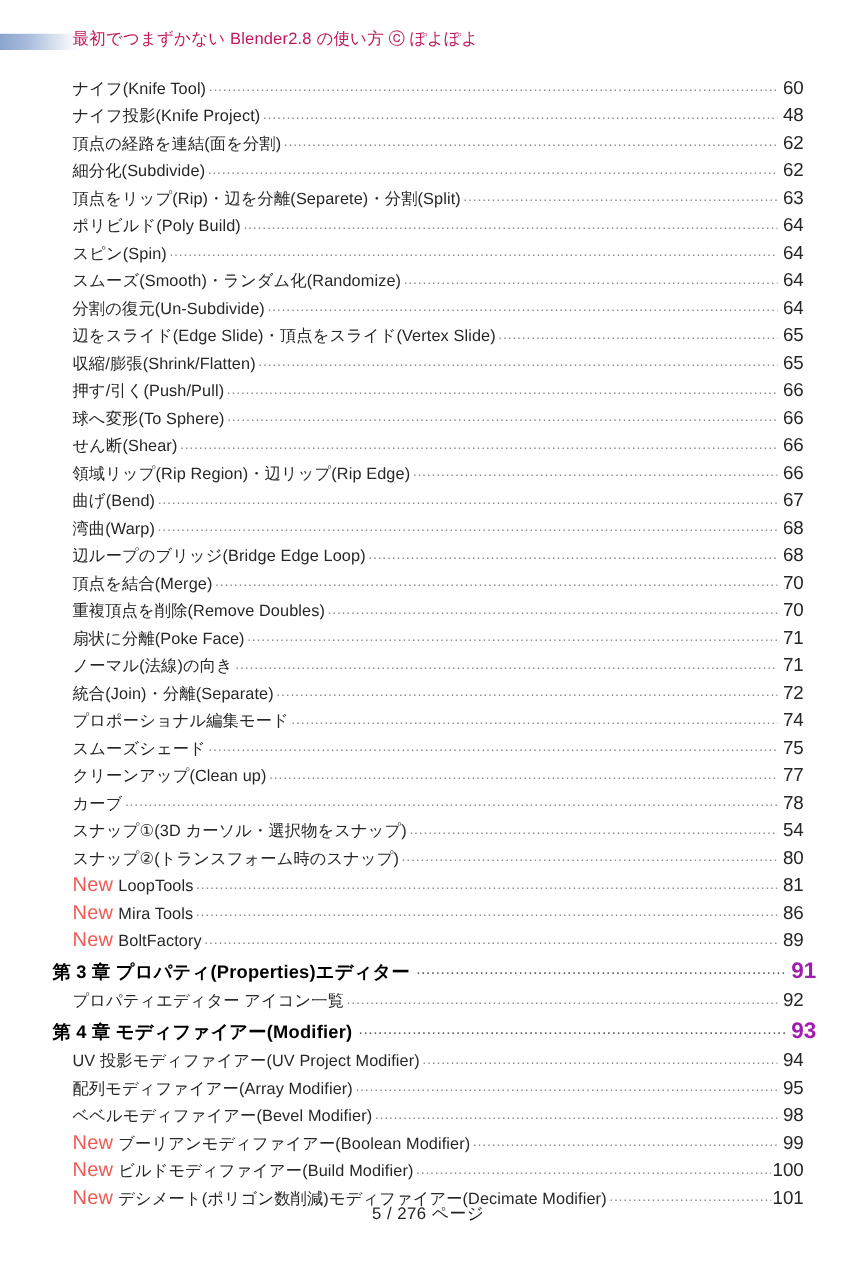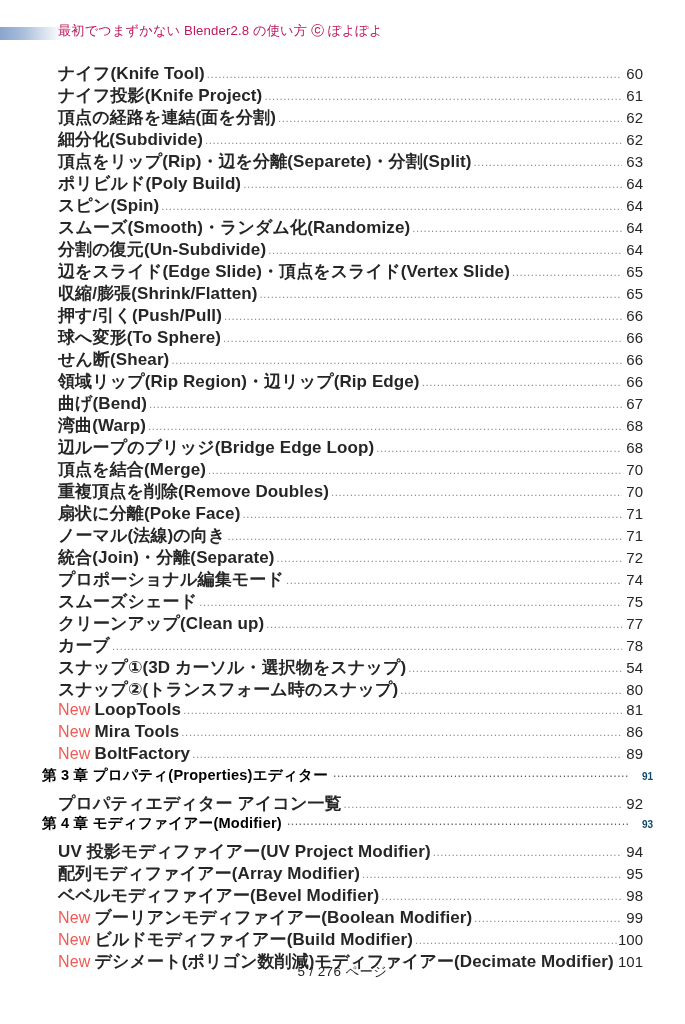--- a/index.html
+++ b/index.html
@@ -55,25 +55,24 @@
     display: flex;
     align-items: baseline;
     height: 22px;
     padding-left: 58px;
     padding-right: 42px;
     box-sizing: border-box;
     white-space: nowrap;
   }
 
   .toc-row .label {
-    font-size: 17px;
+    font-size: 13px;
     color: #262626;
     flex: 0 0 auto;
     letter-spacing: 0.1px;
-    font-weight: bold;
   }
 
   .toc-row .new-flag {
     font-size: 16px;
     color: #ef5a54;
     flex: 0 0 auto;
     margin-right: 4px;
     letter-spacing: 0.2px;
   }
 
@@ -109,23 +108,23 @@
     padding-left: 42px;
     padding-right: 32px;
   }
   .toc-row.chapter .label {
     font-size: 14.6px;
     font-weight: bold;
     color: #000000;
     letter-spacing: 0.2px;
   }
   .toc-row.chapter .pageno {
-    font-size: 10px;
+    font-size: 18px;
     font-weight: bold;
-    color: #0c4a6e;
+    color: #a21caf;
     min-width: 24px;
   }
   .toc-row.chapter .leader {
     height: 13px;
     margin-left: 5px;
   }
   .toc-row.chapter .leader::before {
     color: #5b5b5b;
     font-size: 12.4px;
     letter-spacing: 0.45px;
@@ -156,21 +155,21 @@
 
 <div class="toc" id="toc-container">
     <div class="toc-row">
       <span class="label">ナイフ(Knife Tool)</span>
       <span class="leader"></span>
       <span class="pageno">60</span>
     </div>
     <div class="toc-row">
       <span class="label">ナイフ投影(Knife Project)</span>
       <span class="leader"></span>
-      <span class="pageno">61</span>
+      <span class="pageno">48</span>
     </div>
     <div class="toc-row">
       <span class="label">頂点の経路を連結(面を分割)</span>
       <span class="leader"></span>
       <span class="pageno">62</span>
     </div>
     <div class="toc-row">
       <span class="label">細分化(Subdivide)</span>
       <span class="leader"></span>
       <span class="pageno">62</span>

